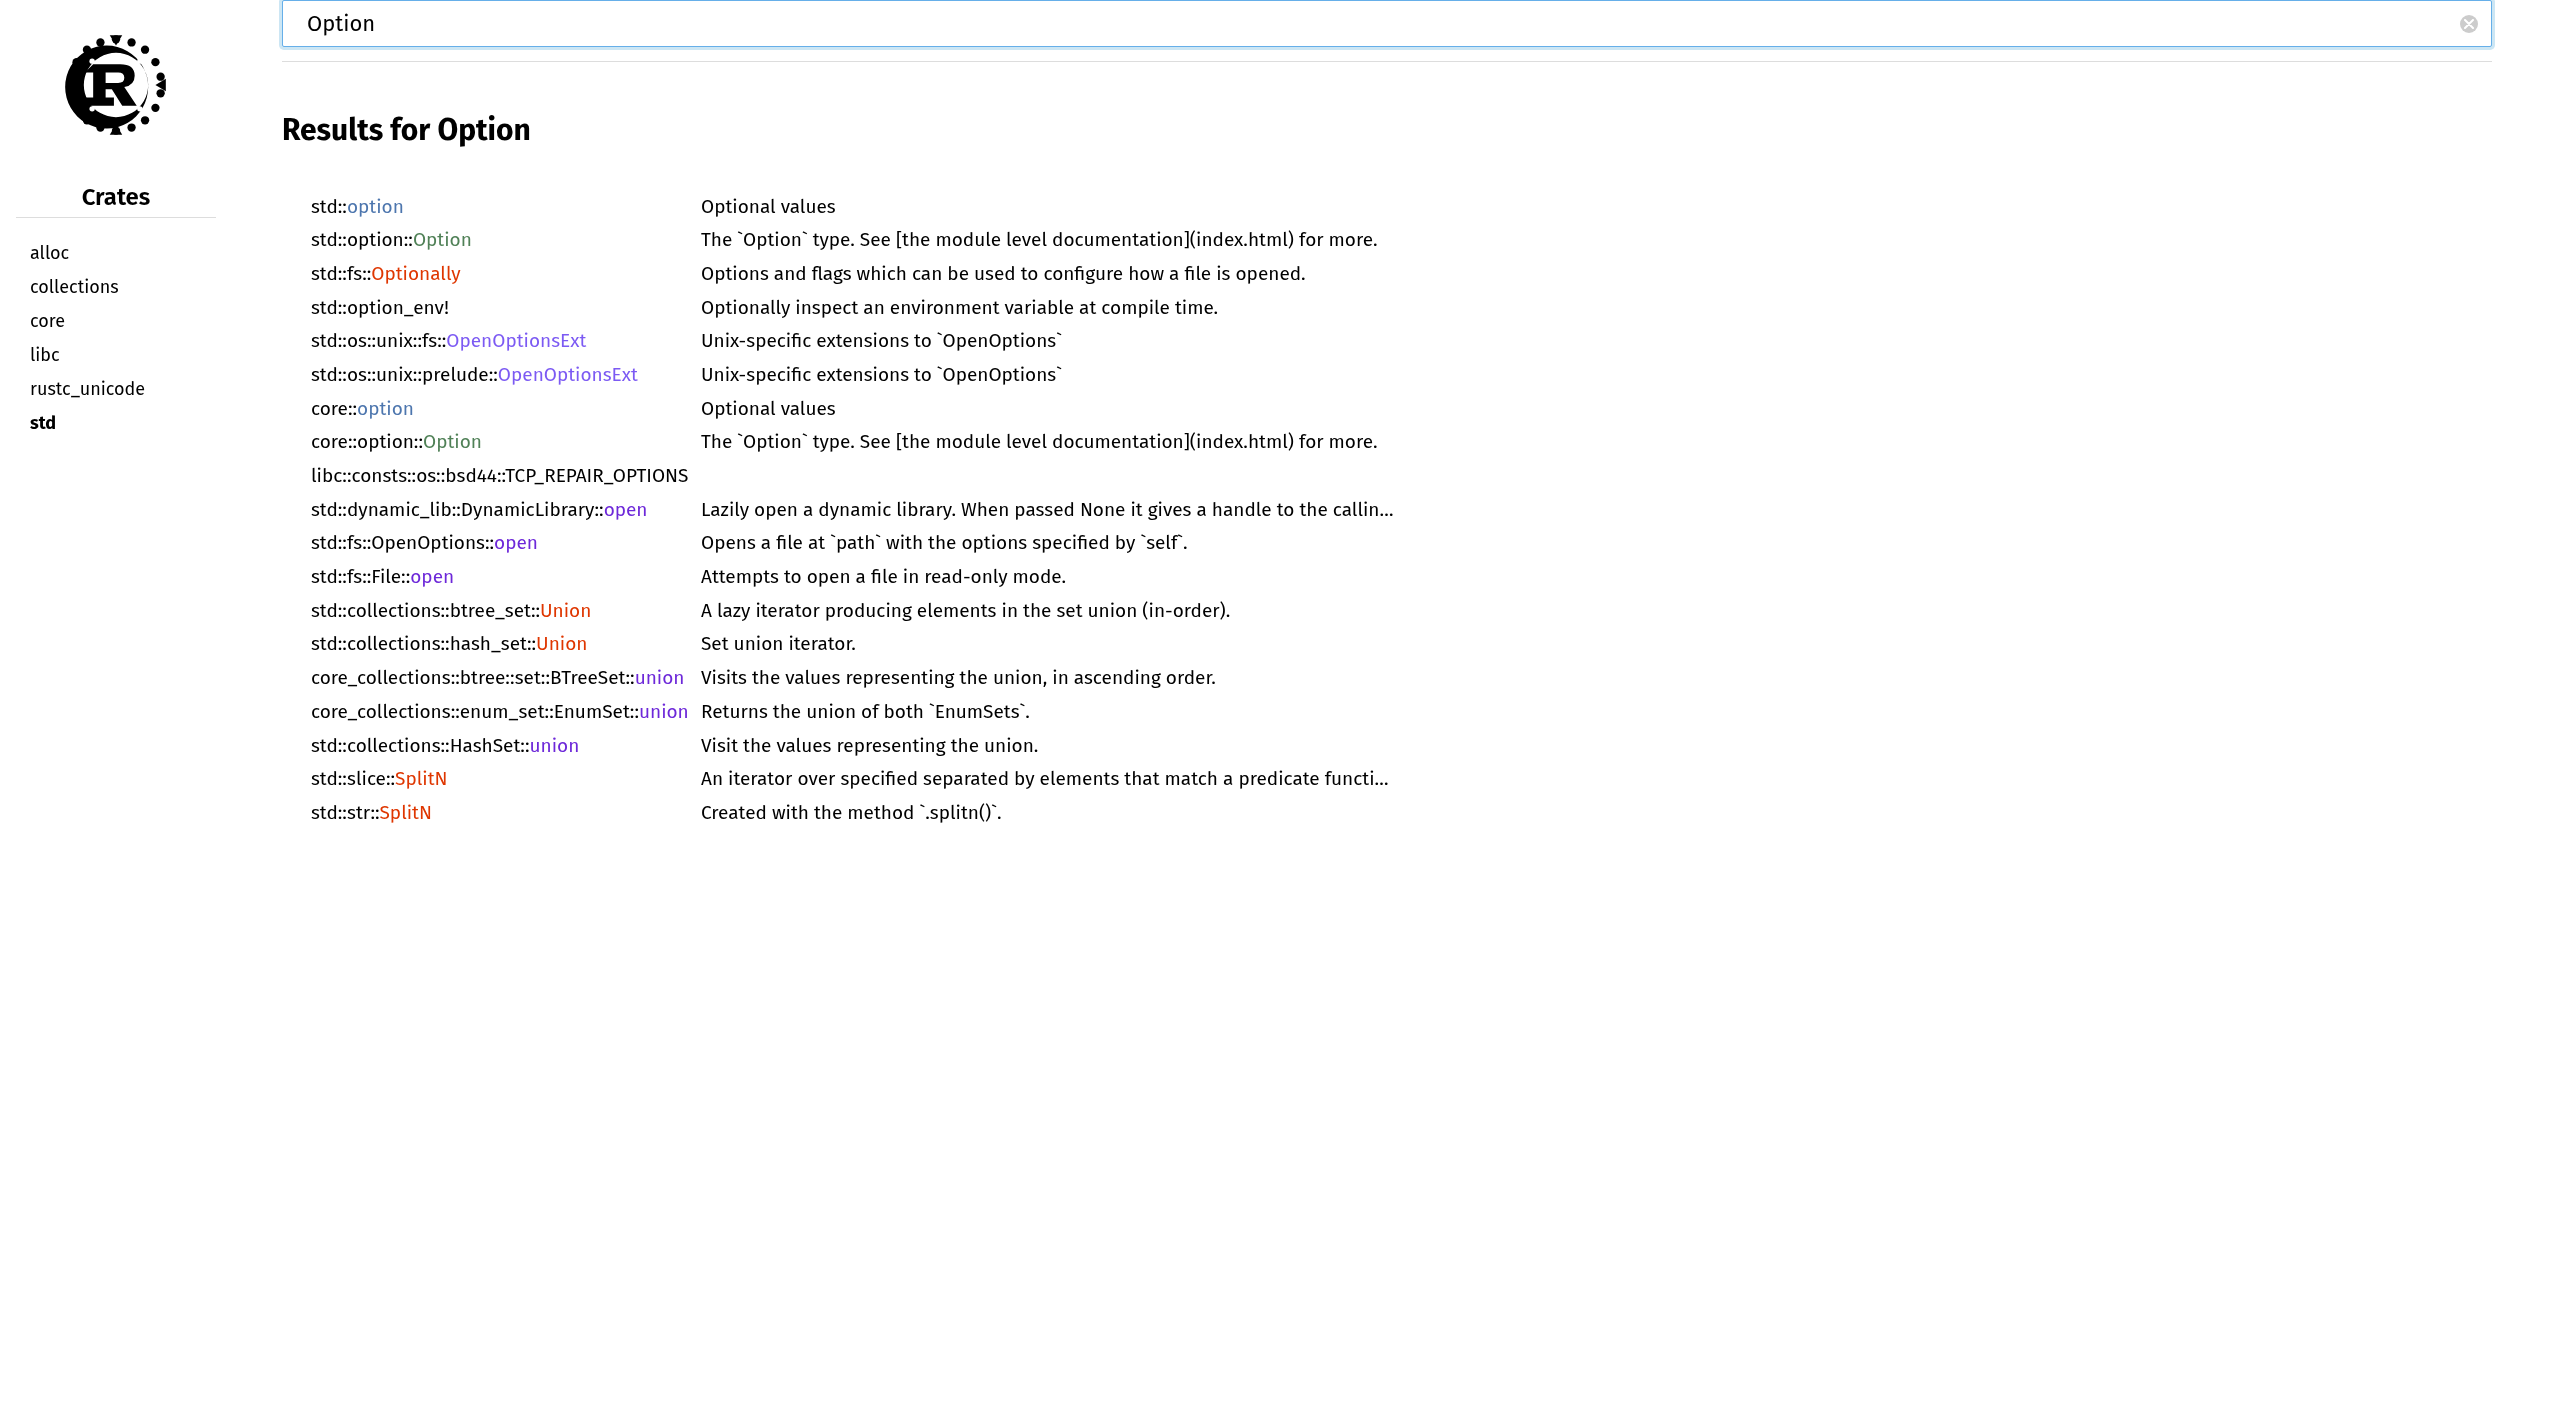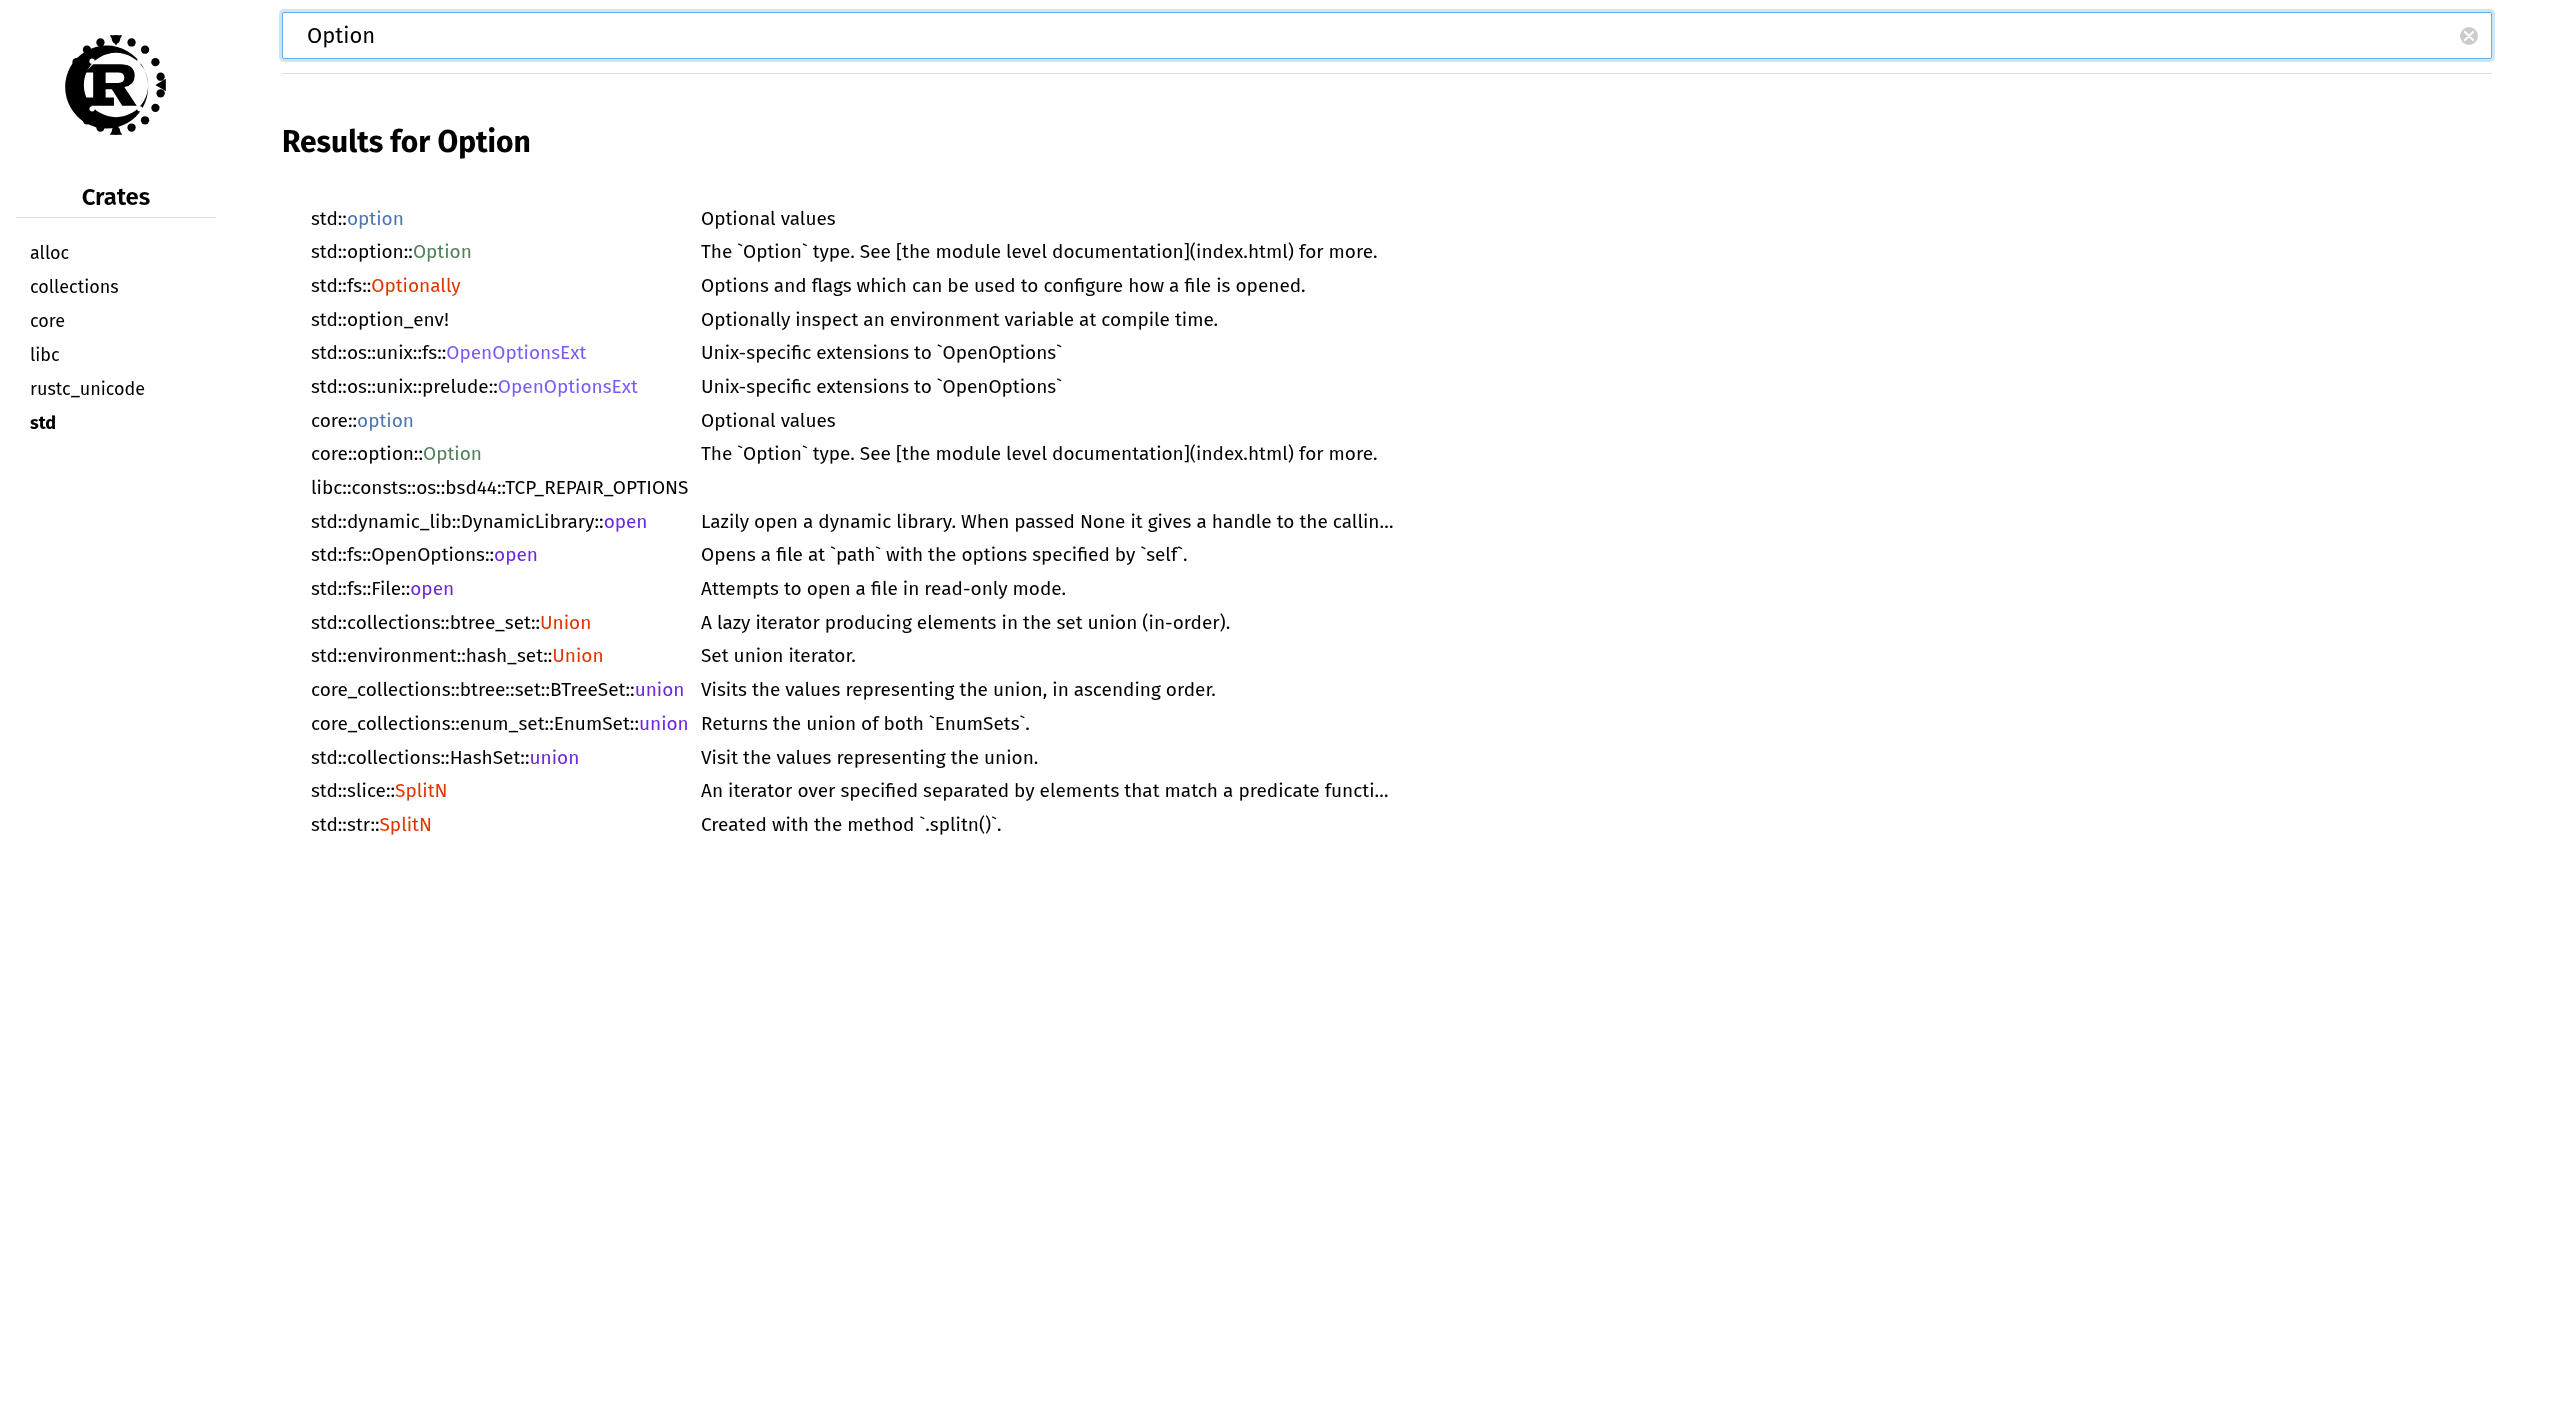--- a/index.html
+++ b/index.html
@@ -47,21 +47,21 @@
     color: #000;
     text-decoration: none;
     padding: 6px 0;
     cursor: pointer;
   }
   .crate-item.current {
     font-weight: 700;
   }
   .main {
     flex: 1;
-    padding: 12px 60px 0 50px;
+    padding: 0 60px 0 50px;
     overflow: hidden;
   }
   .search-wrap {
     position: relative;
     margin-bottom: 6px;
   }
   .search-input {
     width: 100%;
     font-size: 22px;
     padding: 9px 40px 9px 24px;
@@ -245,21 +245,21 @@
       </div>
       <div class="result-row">
         <a class="result-path"><span>std::fs::File::</span><span class="c-method">open</span></a>
         <span class="result-desc">Attempts to open a file in read-only mode.</span>
       </div>
       <div class="result-row">
         <a class="result-path"><span>std::collections::btree_set::</span><span class="c-struct">Union</span></a>
         <span class="result-desc">A lazy iterator producing elements in the set union (in-order).</span>
       </div>
       <div class="result-row">
-        <a class="result-path"><span>std::environment::hash_set::</span><span class="c-struct">Union</span></a>
+        <a class="result-path"><span>std::collections::hash_set::</span><span class="c-struct">Union</span></a>
         <span class="result-desc">Set union iterator.</span>
       </div>
       <div class="result-row">
         <a class="result-path"><span>core_collections::btree::set::BTreeSet::</span><span class="c-method">union</span></a>
         <span class="result-desc">Visits the values representing the union, in ascending order.</span>
       </div>
       <div class="result-row">
         <a class="result-path"><span>core_collections::enum_set::EnumSet::</span><span class="c-method">union</span></a>
         <span class="result-desc">Returns the union of both `EnumSets`.</span>
       </div>

